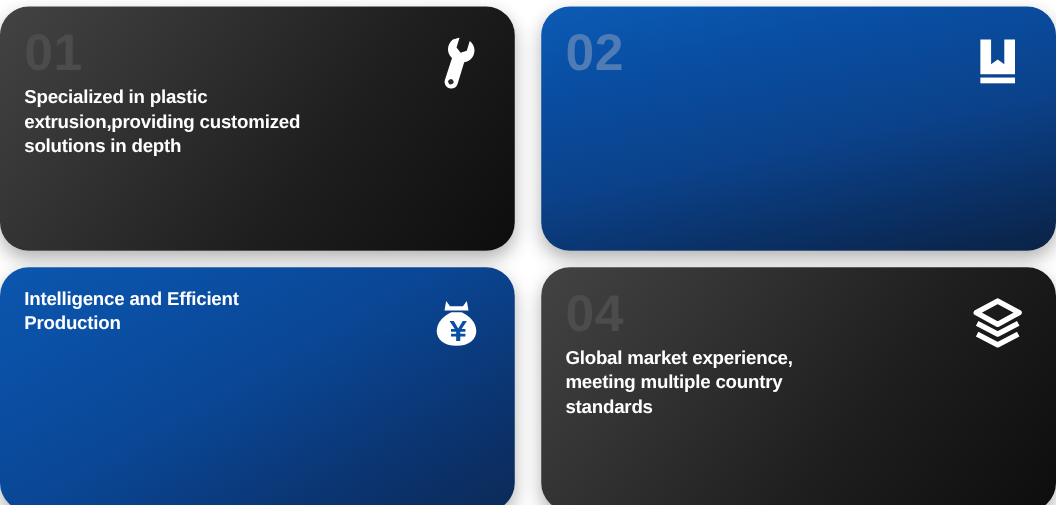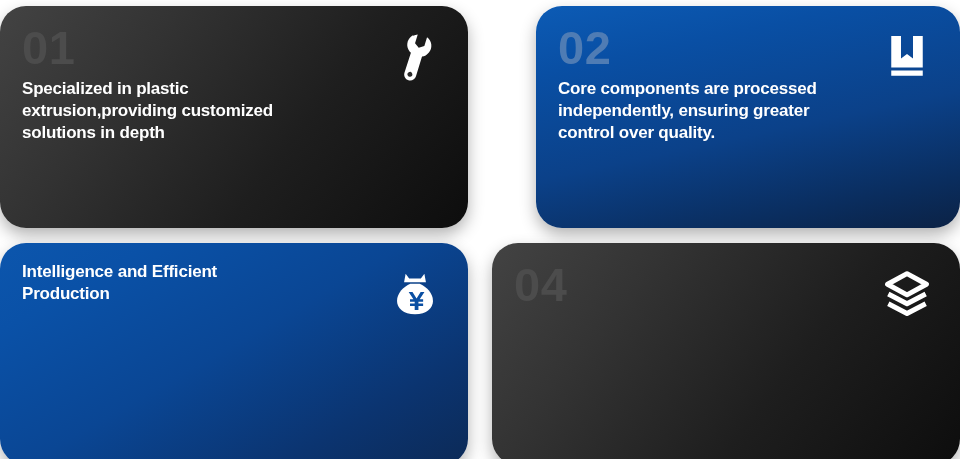--- a/index.html
+++ b/index.html
@@ -35,21 +35,20 @@
     justify-content: flex-start;
     box-shadow: 0 7px 16px rgba(0,0,0,0.30);
   }
 
   .card.dark {
     background: linear-gradient(128deg, #434343 0%, #333333 28%, #1e1e1e 62%, #0d0d0d 100%);
   }
 
   .card.blue {
     background: linear-gradient(168deg, #0C5BB5 0%, #094FA4 22%, #0B4189 56%, #0A2D5E 84%, #0B2245 100%);
-    margin-left: 44px;
   }
 
   .card.blue-bright {
     background: linear-gradient(150deg, #0C56AD 0%, #0A51A7 18%, #0A4694 48%, #0B3470 78%, #0C2A57 100%);
   }
 
   .card-number {
     font-size: 47px;
     font-weight: 700;
     letter-spacing: 0.5px;
@@ -106,23 +105,20 @@
   </div>
 
   <div class="card blue">
     <div class="card-icon">
       <svg viewBox="0 0 64 64" width="48" height="48" aria-hidden="true">
         <path fill="#ffffff" d="M11 4h13v30l8-6 8 6V4h13v42H11z"></path>
         <rect x="11" y="50" width="42" height="7" fill="#ffffff"></rect>
       </svg>
     </div>
     <div class="card-number">02</div>
-    <div class="card-title">Core components are processed
-independently, ensuring greater
-control over quality.</div>
   </div>
 
   <div class="card blue-bright">
     <div class="card-icon">
       <svg viewBox="0 0 64 64" width="50" height="50" aria-hidden="true">
         <path fill="#ffffff" d="M20 6l4.5 6h15L44 6l2 11H18z"></path>
         <path fill="#ffffff" d="M26 19h12c9 4 17 12 17 22 0 9-8 17-23 17S9 50 9 41c0-10 8-18 17-22z"></path>
         <path fill="#0A4FA3" d="M31.6 52.5v-5.2h-6v-3.2h6v-2.3h-6v-3.2h4.4l-6.1-9.3h4.9l5.2 8.6 5.2-8.6h4.9l-6.1 9.3h4.4v3.2h-6v2.3h6v3.2h-6v5.2z"></path>
       </svg>
     </div>
@@ -132,15 +128,18 @@
 
   <div class="card dark">
     <div class="card-icon">
       <svg viewBox="0 0 64 64" width="52" height="52" aria-hidden="true">
         <path fill="none" stroke="#ffffff" stroke-width="6" stroke-linejoin="round" d="M32 7 56 20 32 33 8 20z"></path>
         <path fill="none" stroke="#ffffff" stroke-width="6" stroke-linejoin="round" d="M9 32 32 44 55 32"></path>
         <path fill="none" stroke="#ffffff" stroke-width="6" stroke-linejoin="round" d="M9 44 32 56 55 44"></path>
       </svg>
     </div>
     <div class="card-number">04</div>
+    <div class="card-title">Global market experience,
+meeting multiple country
+standards</div>
   </div>
 
 </div>
 
 </body></html>

